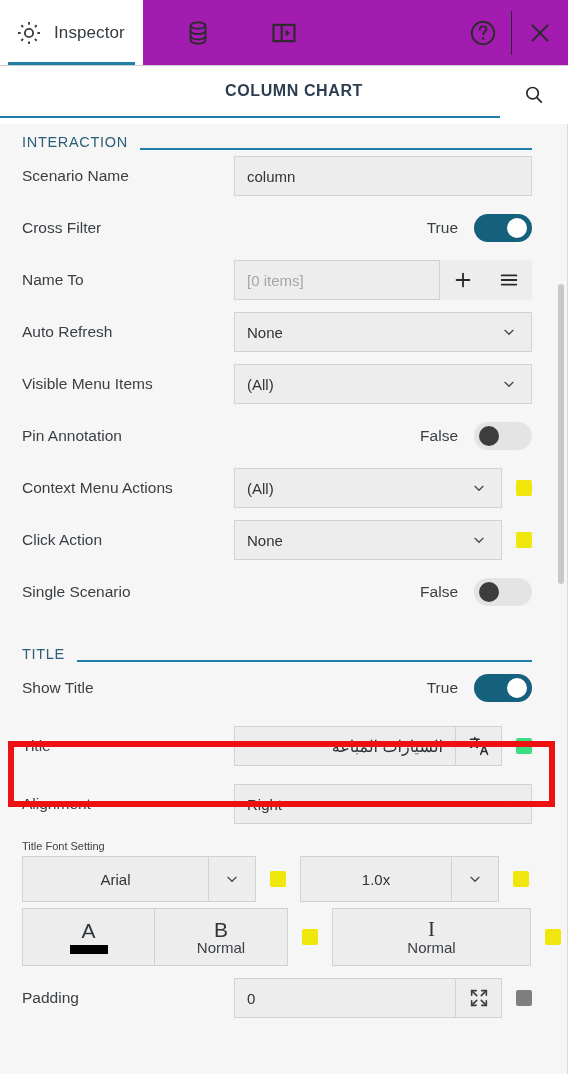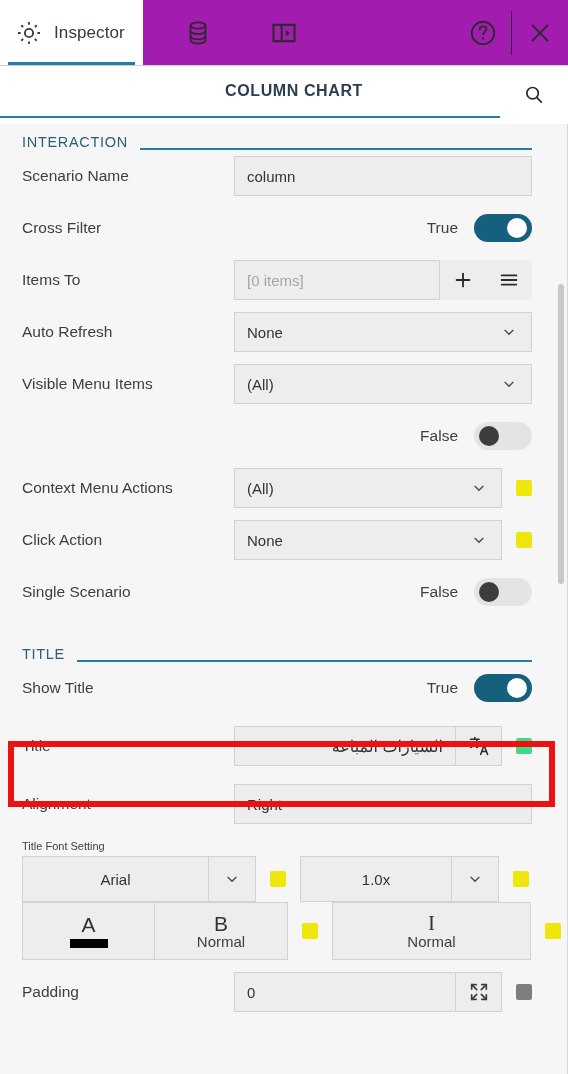--- a/index.html
+++ b/index.html
@@ -299,21 +299,21 @@
       <div class="toggle-wrap">
         <span class="bool-text">True</span>
         <span class="toggle on">
               <span class="knob"></span>
             </span>
       </div>
     </div>
   </div>
 
   <div class="row">
-    <div class="row-label">Items To</div>
+    <div class="row-label">Name To</div>
     <div class="ctl">
       <div class="field grow">
         <span class="ph">[0 items]</span>
       </div>
       <div class="iconbtn">
         <span>
           <svg width="22" height="22" viewBox="0 0 24 24" stroke="#2b2b2b" stroke-width="2" stroke-linecap="round">
                 <path d="M12 5v14M5 12h14"></path>
               </svg>
         </span>
@@ -350,20 +350,21 @@
         <span class="chev">
           <svg width="16" height="16" viewBox="0 0 24 24" fill="none" stroke="#4a4a4a" stroke-width="2" stroke-linecap="round">
                 <path d="M6 9.5l6 6 6-6"></path>
               </svg>
         </span>
       </div>
     </div>
   </div>
 
   <div class="row">
+    <div class="row-label">Pin Annotation</div>
     <div class="ctl">
       <div class="toggle-wrap">
         <span class="bool-text">False</span>
         <span class="toggle off">
               <span class="knob"></span>
             </span>
       </div>
     </div>
   </div>
 
@@ -455,21 +456,21 @@
           <svg width="16" height="16" viewBox="0 0 24 24" fill="none" stroke="#4a4a4a" stroke-width="2" stroke-linecap="round">
                 <path d="M6 9.5l6 6 6-6"></path>
               </svg>
         </span>
       </div>
     </div>
   </div>
 
   <div class="fsg-label">Title Font Setting</div>
 
-  <div class="fontgrid" style="">
+  <div class="fontgrid" style="margin-bottom:6px">
     <div class="fg-cell">
       <div class="fbox wide">Arial</div>
       <div class="fbox dd">
         <span>
           <svg width="16" height="16" viewBox="0 0 24 24" fill="none" stroke="#4a4a4a" stroke-width="2" stroke-linecap="round">
                 <path d="M6 9.5l6 6 6-6"></path>
               </svg>
         </span>
       </div>
       <span class="swatch" style="background:#efe70c"></span>

